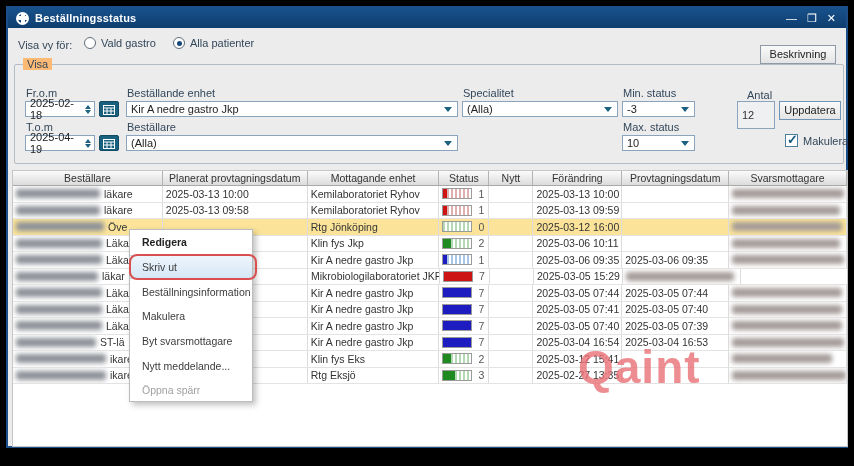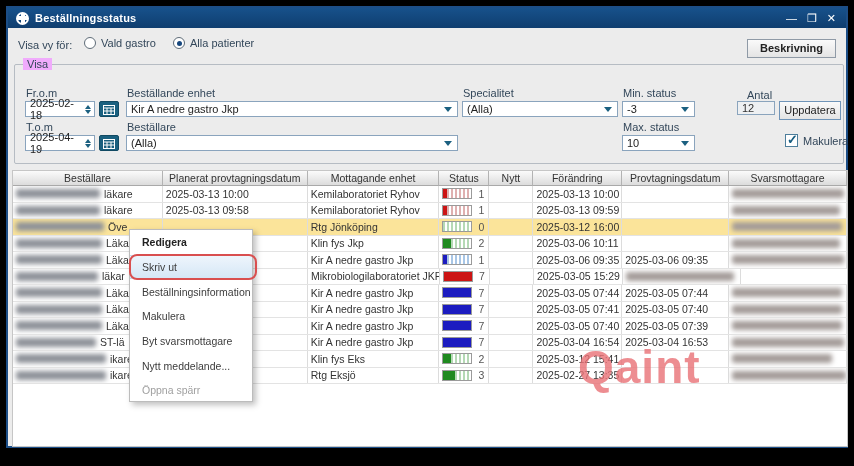--- a/index.html
+++ b/index.html
@@ -19,25 +19,25 @@
   
   .label { color:#33475a; font-size:11px; }
   #viewbar { position:absolute; left:0; top:20px; width:100%; height:34px; }
   #view-label { position:absolute; left:10px; top:11px; }
   .radio { position:absolute; display:flex; align-items:center; gap:5px; top:9px; }
   .radio .circle { width:12px; height:12px; border-radius:50%; border:1px solid #5f6c78; background:#fff; position:relative; }
   .radio .circle.sel::after { content:""; position:absolute; left:2.5px; top:2.5px; width:5px; height:5px; border-radius:50%; background:#17477d; }
   #radio-vald { left:76px; }
   #radio-alla { left:165px; }
   .btn { background:linear-gradient(#fafafa,#e4e4e4); border:1px solid #8f9aa6; font-size:11px; color:#222; text-align:center; cursor:pointer; }
-  #beskrivning-btn { position:absolute; right:10px; top:11px; width:89px; height:19px; line-height:17px;font-weight:bold; }
+  #beskrivning-btn { position:absolute; right:10px; top:17px; width:76px; height:19px; line-height:17px; }
 
   
   #groupbox { position:absolute; left:6px; top:56px; width:830px; height:100px; border:1px solid #b6bcc3; border-radius:2px; }
-  #group-legend { position:absolute; left:8px; top:-7px; background:#f0abfc; padding:0 4px; font-size:11px; color:#33475a; }
+  #group-legend { position:absolute; left:8px; top:-7px; background:#fdba74; padding:0 4px; font-size:11px; color:#33475a; }
   .flabel { position:absolute; font-size:11px; color:#33475a; white-space:nowrap; }
   .field { position:absolute; background:#fff; border:1px solid #8aa4bd; font-size:11px; color:#222; display:flex; align-items:center; padding-left:4px; }
   .spinner { margin-left:auto; width:11px; display:flex; flex-direction:column; align-items:center; gap:1px; padding-right:2px; }
   .spinner i { width:0; height:0; border-left:3.5px solid transparent; border-right:3.5px solid transparent; }
   .spinner .up { border-bottom:4px solid #1b6080; }
   .spinner .dn { border-top:4px solid #1b6080; }
   .cal-btn { position:absolute; width:20px; height:16px; background:#19607f; border:1px solid #114a63; border-radius:2px; display:flex; align-items:center; justify-content:center; cursor:pointer; }
   .dropdown { position:absolute; background:#fff; border:1px solid #8aa4bd; font-size:11px; color:#222; display:flex; align-items:center; padding-left:4px; cursor:pointer; }
   .dropdown .arr { margin-left:auto; margin-right:5px; width:0; height:0; border-left:4px solid transparent; border-right:4px solid transparent; border-top:5px solid #1b6080; }
   #antal-field { background:#eef0f2; color:#333; }
@@ -165,21 +165,21 @@
       <span class="arr"></span>
     </div>
 
     <span class="flabel" style="left:608px; top:56px;">Max. status</span>
     <div class="dropdown" style="left:607px; top:70px; width:73px; height:16px;">
       <span>10</span>
       <span class="arr"></span>
     </div>
 
     <span class="flabel" style="left:732px; top:24px;">Antal</span>
-    <div class="field" id="antal-field" style="left:722px; top:36px; width:38px; height:14px;">
+    <div class="field" id="antal-field" style="left:722px; top:36px; width:38px; height:28px;">
       <span>12</span>
     </div>
     <div id="uppdatera-btn" class="btn">Uppdatera</div>
     <div id="avancerat">
       <span class="box"></span>
       <span class="label">Makulera</span>
     </div>
   </div>
 
   <div id="table-area">

